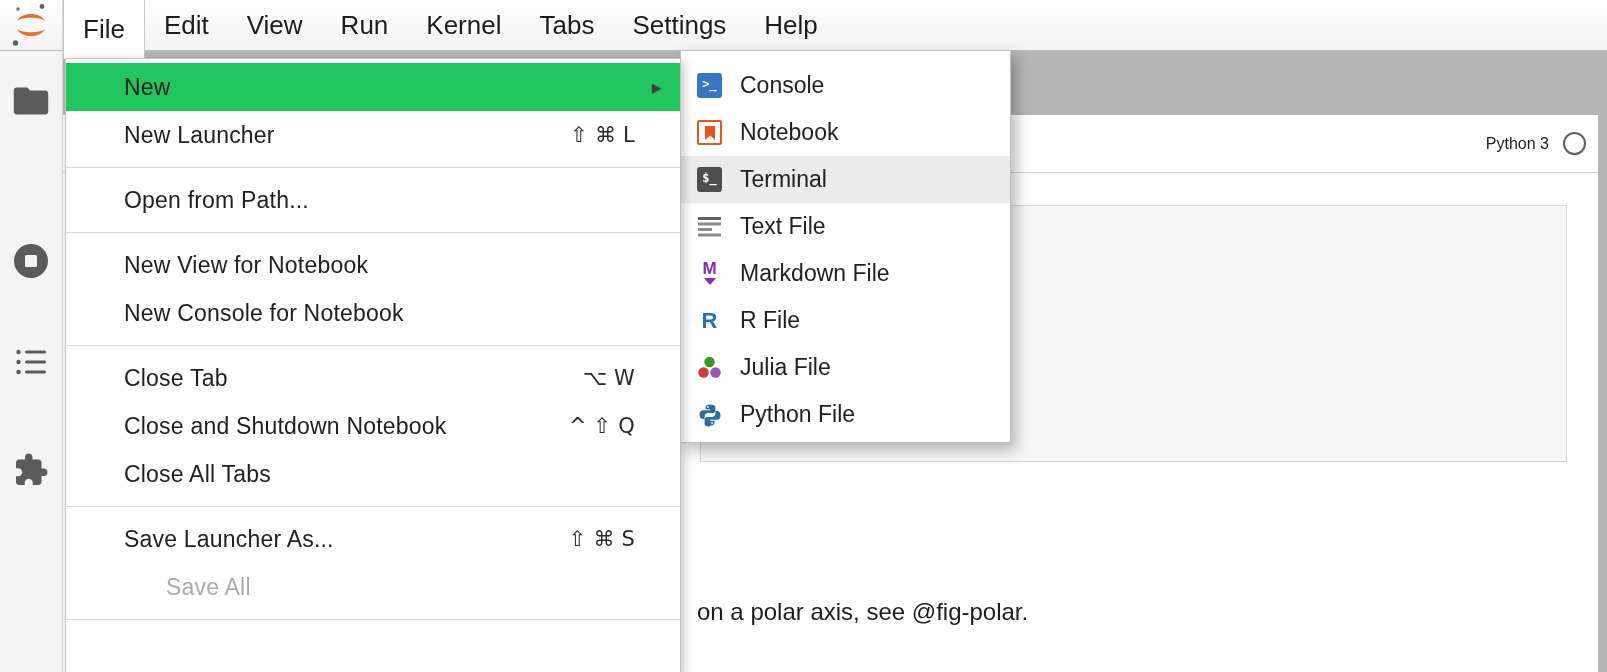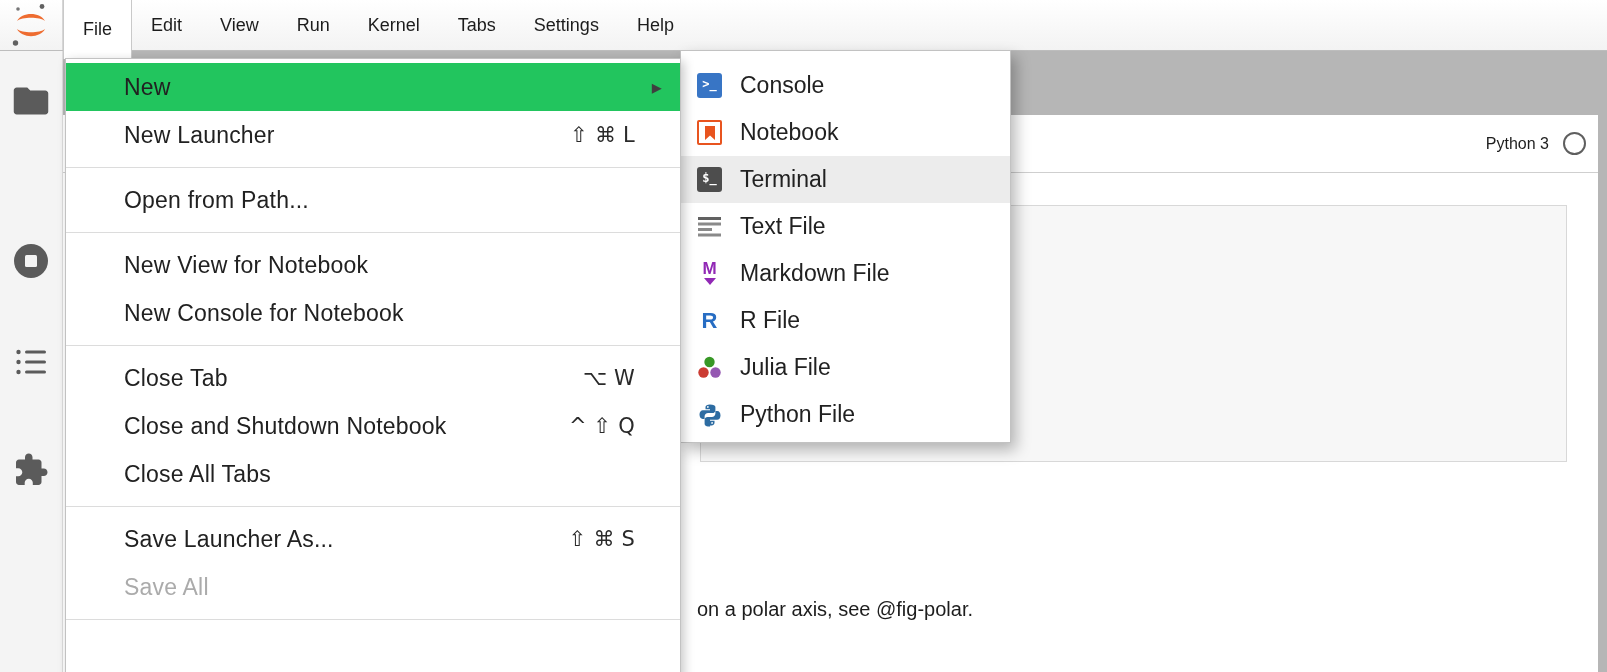--- a/index.html
+++ b/index.html
@@ -16,21 +16,21 @@
     border-bottom:1px solid #bdbdbd; z-index:40;
   }
   .logo-zone {
     position:absolute; left:0; top:0; width:62px; height:50px;
     border-right:1px solid #d6d6d6;
     display:flex; align-items:center; justify-content:center;
   }
   .menu-items { position:absolute; left:63px; top:0; height:50px; display:flex; }
   .mbar-item {
     padding:0 19px; display:flex; align-items:center;
-    font-size:18px; color:#1c1c1c; white-space:nowrap;
+    font-size:26px; color:#1c1c1c; white-space:nowrap;
   }
   .mbar-item.active {
     background:#fff; height:59px;
     border-left:1px solid #c9c9c9; border-right:1px solid #c9c9c9;
     position:relative; z-index:60;
   }
 
   
   .sidebar {
     position:absolute; left:0; top:50px; bottom:0; width:62px;
@@ -49,34 +49,34 @@
   }
   .kernel-name { font-size:16px; color:#1e1e1e; }
   .kernel-circle {
     width:23px; height:23px; border:2.5px solid #5f5f5f; border-radius:50%;
     background:#fff; box-sizing:border-box;
   }
   .cell {
     position:absolute; left:638px; top:155px; width:867px; height:257px;
     background:#f7f7f7; border:1.5px solid #d8d8d8; box-sizing:border-box;
   }
-  .polar-text { position:absolute; left:635px; top:548px; font-size:20px; color:#1d1d1d; }
+  .polar-text { position:absolute; left:635px; top:548px; font-size:24px; color:#1d1d1d; }
 
   
   .menu-panel {
     position:absolute; left:65px; top:58px; width:616px; height:620px;
     background:#fff; border:1px solid #c2c2c2; box-sizing:border-box;
     box-shadow:3px 3px 10px rgba(0,0,0,.22); z-index:50; padding-top:4px;
   }
   .mrow {
     height:48px; display:flex; align-items:center;
     padding:0 18px 0 58px; font-size:23px; color:#212121; letter-spacing:.2px;
   }
   .mrow.hl { background:#22c55e; }
-  .mrow.disabled { color:#ababab; }
+  .mrow.disabled { color:#ababab;margin-left:42px; }
   .sp { flex:1; }
   .shortcut { font-family:"DejaVu Sans", sans-serif; font-size:21px; color:#2a2a2a; margin-right:27px; white-space:nowrap; }
   .sub-arrow { font-family:"DejaVu Sans", sans-serif; font-size:20px; color:#3f3f3f; }
   .msep { height:1px; background:#dcdcdc; margin:8px 0; }
 
   
   .submenu-panel {
     position:absolute; left:680px; top:50px; width:331px; height:393px;
     background:#fff; border:1px solid #c2c2c2; box-sizing:border-box;
     box-shadow:5px 7px 14px rgba(0,0,0,.28); z-index:48; padding-top:11px;

